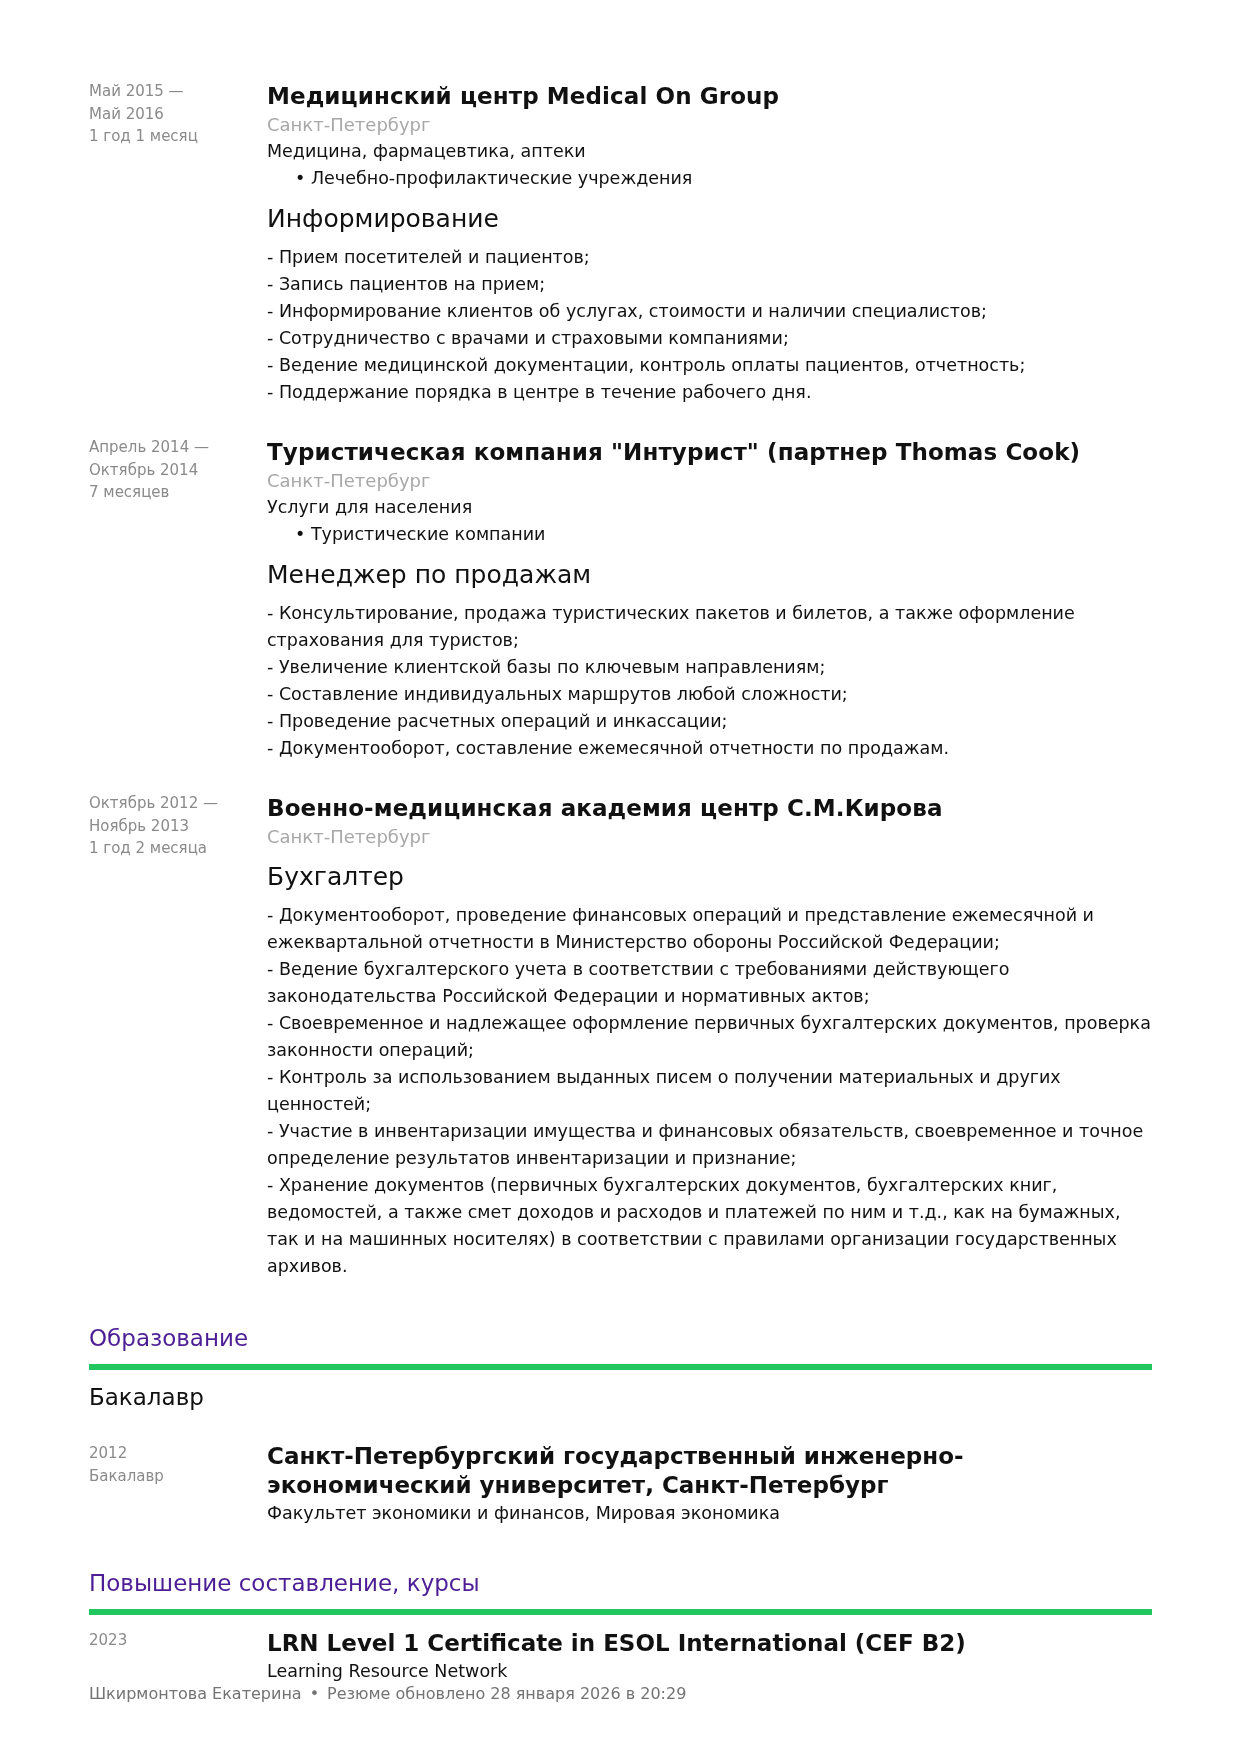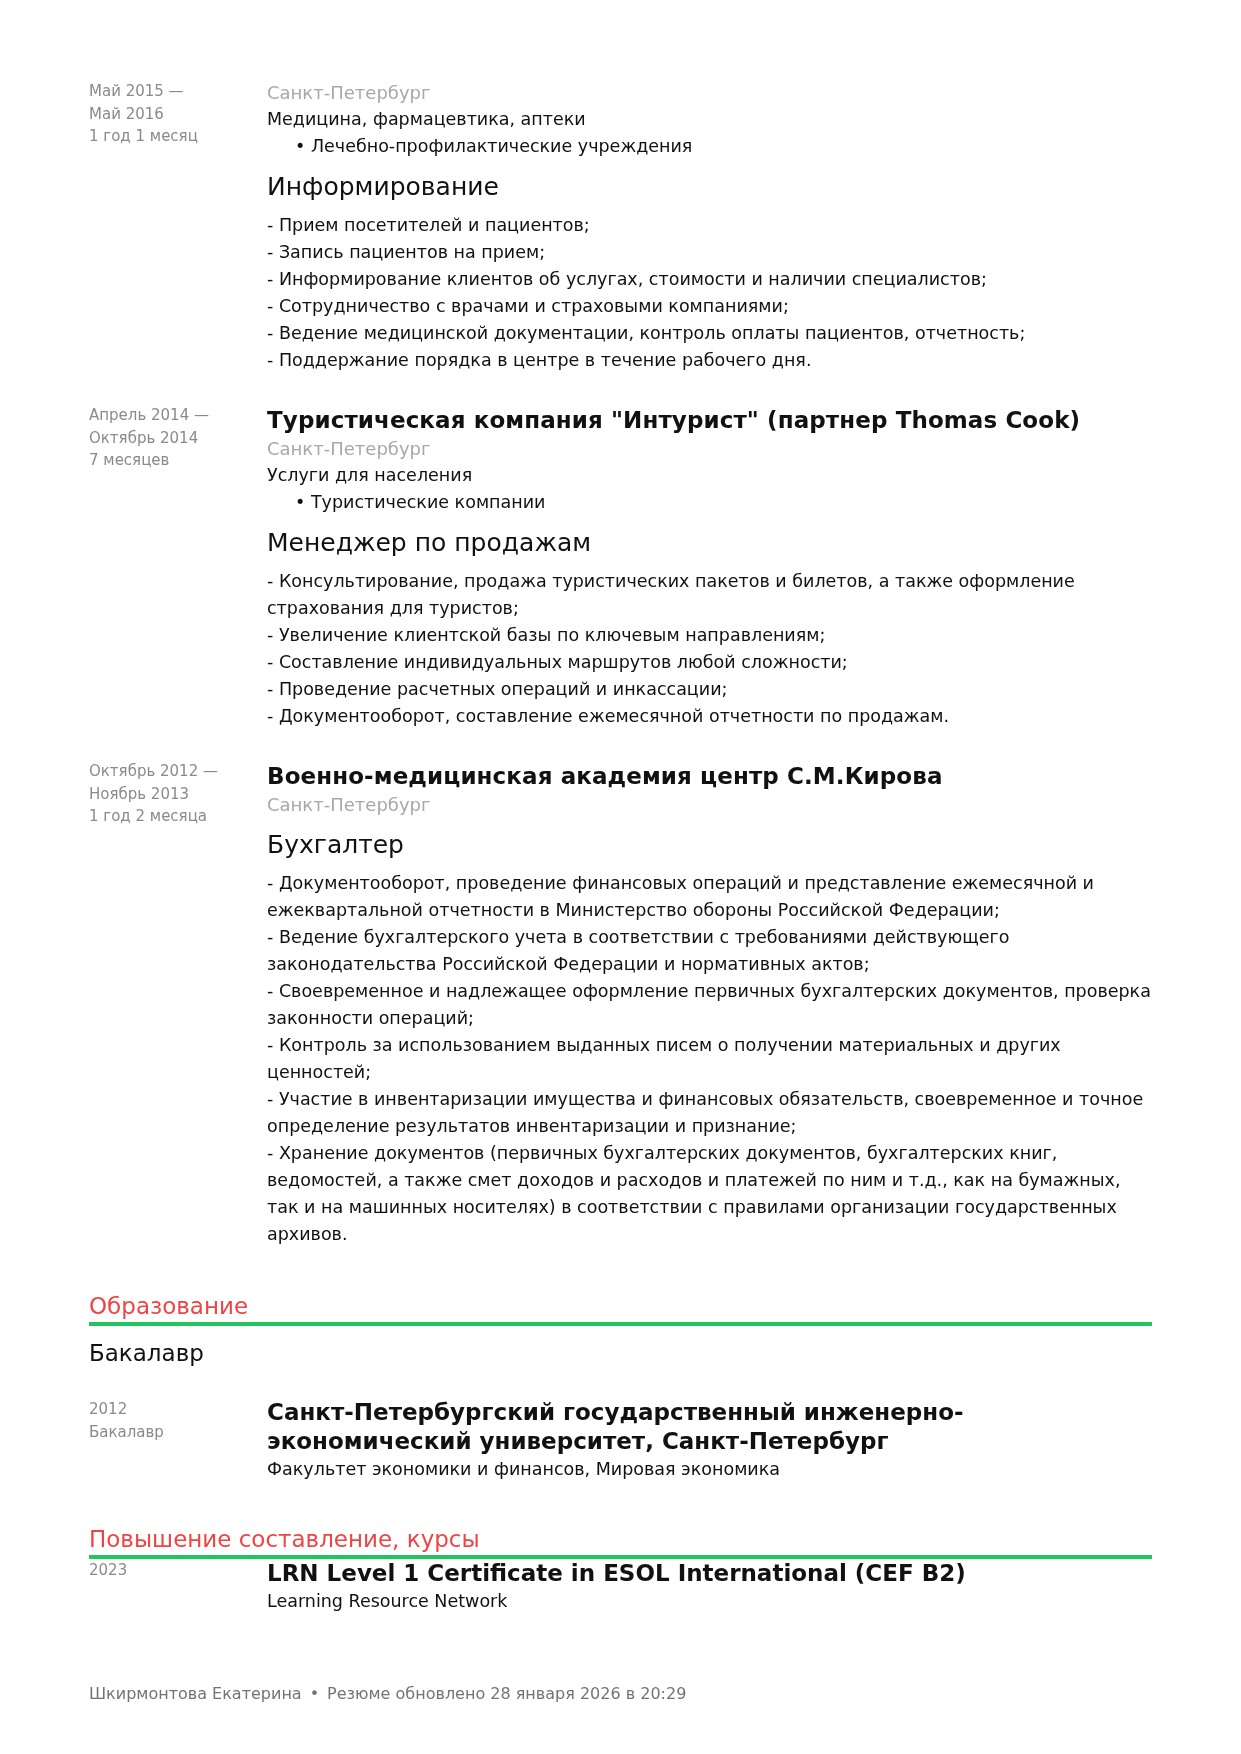--- a/index.html
+++ b/index.html
@@ -13,42 +13,43 @@
   .left { width: 178px; flex: none; font-size: 15px; line-height: 22.5px; color: #8a8a8a; }
   .right { flex: 1; }
   .company { font-size: 23px; font-weight: bold; line-height: 32px; margin: 0; color: #111; letter-spacing: 0.1px; }
   .city { font-size: 18px; line-height: 26px; color: #a8a8a8; }
   .industry { font-size: 17.5px; line-height: 27px; }
   .sub-industry { font-size: 17.5px; line-height: 27px; padding-left: 28px; }
   .position { font-size: 25px; line-height: 34px; margin: 10px 0 8px 0; font-weight: normal; }
   .desc { font-size: 17.5px; line-height: 27px; }
   .desc div { margin: 0; }
   .section-title {
-    font-size: 23px; line-height: 28px; color: #ef4444; padding-bottom: 2px;
-    border-bottom: 4px solid #22c55e; width: 1063px; margin-top: 36px;
+    font-size: 23px; line-height: 28px; color: #4c1d95; padding-bottom: 12px;
+    border-bottom: 6px solid #22c55e; width: 1063px; margin-top: 36px;
   }
   .edu-level { font-size: 23px; line-height: 30px; margin: 12px 0 30px 0; }
   .edu-entry { display: flex; margin-bottom: 40px; }
   .edu-name { font-size: 23px; font-weight: bold; line-height: 29px; }
   .edu-faculty { font-size: 17.5px; line-height: 27px; }
-  .course-entry { display: flex; }
+  .course-entry { display: flex; margin-top: 14px; }
   .footer { position: absolute; left: 89px; top: 1684px; font-size: 16px; color: #737373; }
   .footer .sep { margin: 0 8px; }
 </style>
 </head>
 <body>
 
 <div class="page">
 
   <div class="entry">
     <div class="left">
       <div style="width:130px">Май 2015 — Май 2016</div>
       <div>1 год 1 месяц</div>
     </div>
     <div class="right">
+      <div class="company">Медицинский центр Medical On Group</div>
       <div class="city">Санкт-Петербург</div>
       <div class="industry">Медицина, фармацевтика, аптеки</div>
       <div class="sub-industry">• Лечебно-профилактические учреждения</div>
       <div class="position">Информирование</div>
       <div class="desc">
         <div>- Прием посетителей и пациентов;</div>
         <div>- Запись пациентов на прием;</div>
         <div>- Информирование клиентов об услугах, стоимости и наличии специалистов;</div>
         <div>- Сотрудничество с врачами и страховыми компаниями;</div>
         <div>- Ведение медицинской документации, контроль оплаты пациентов, отчетность;</div>

